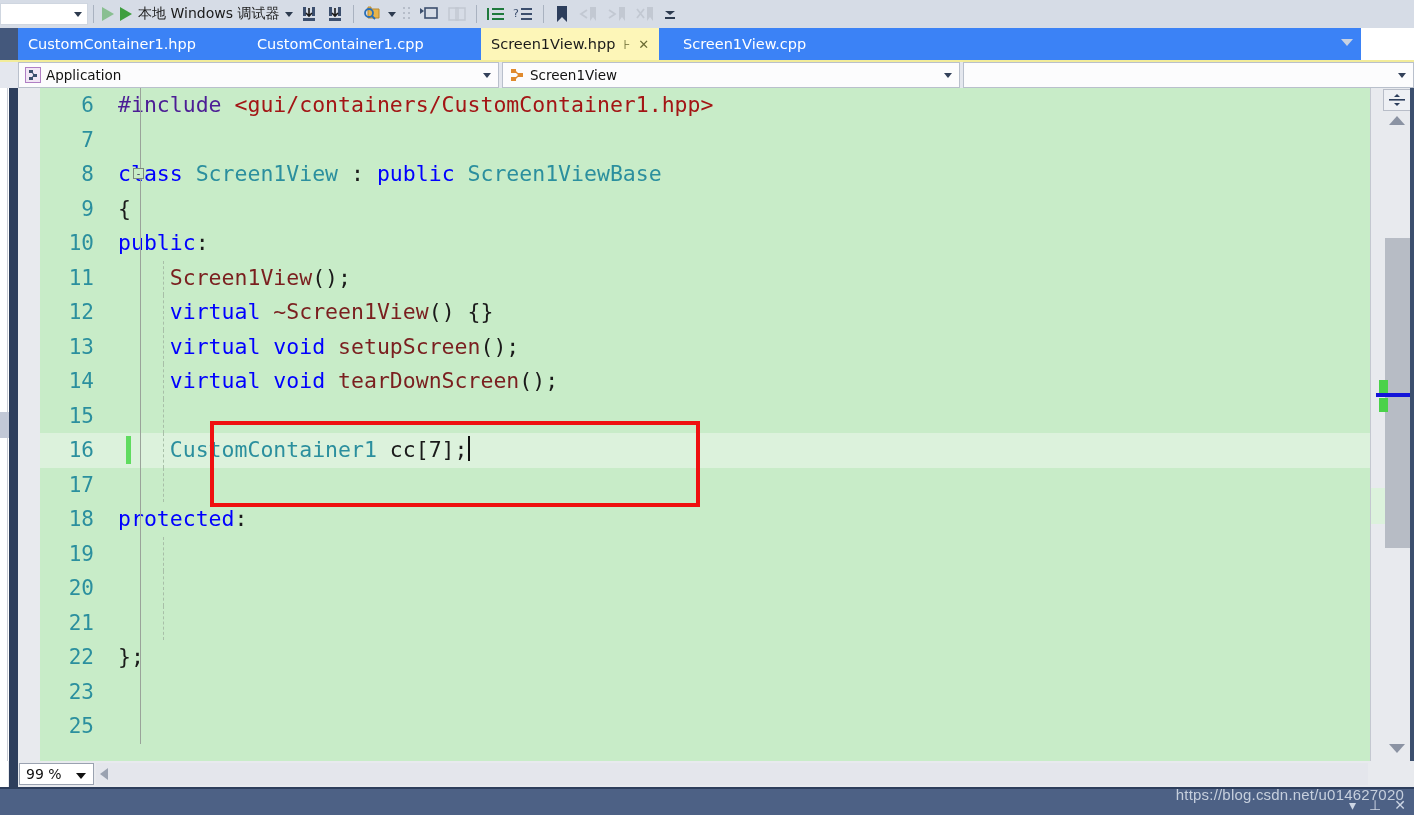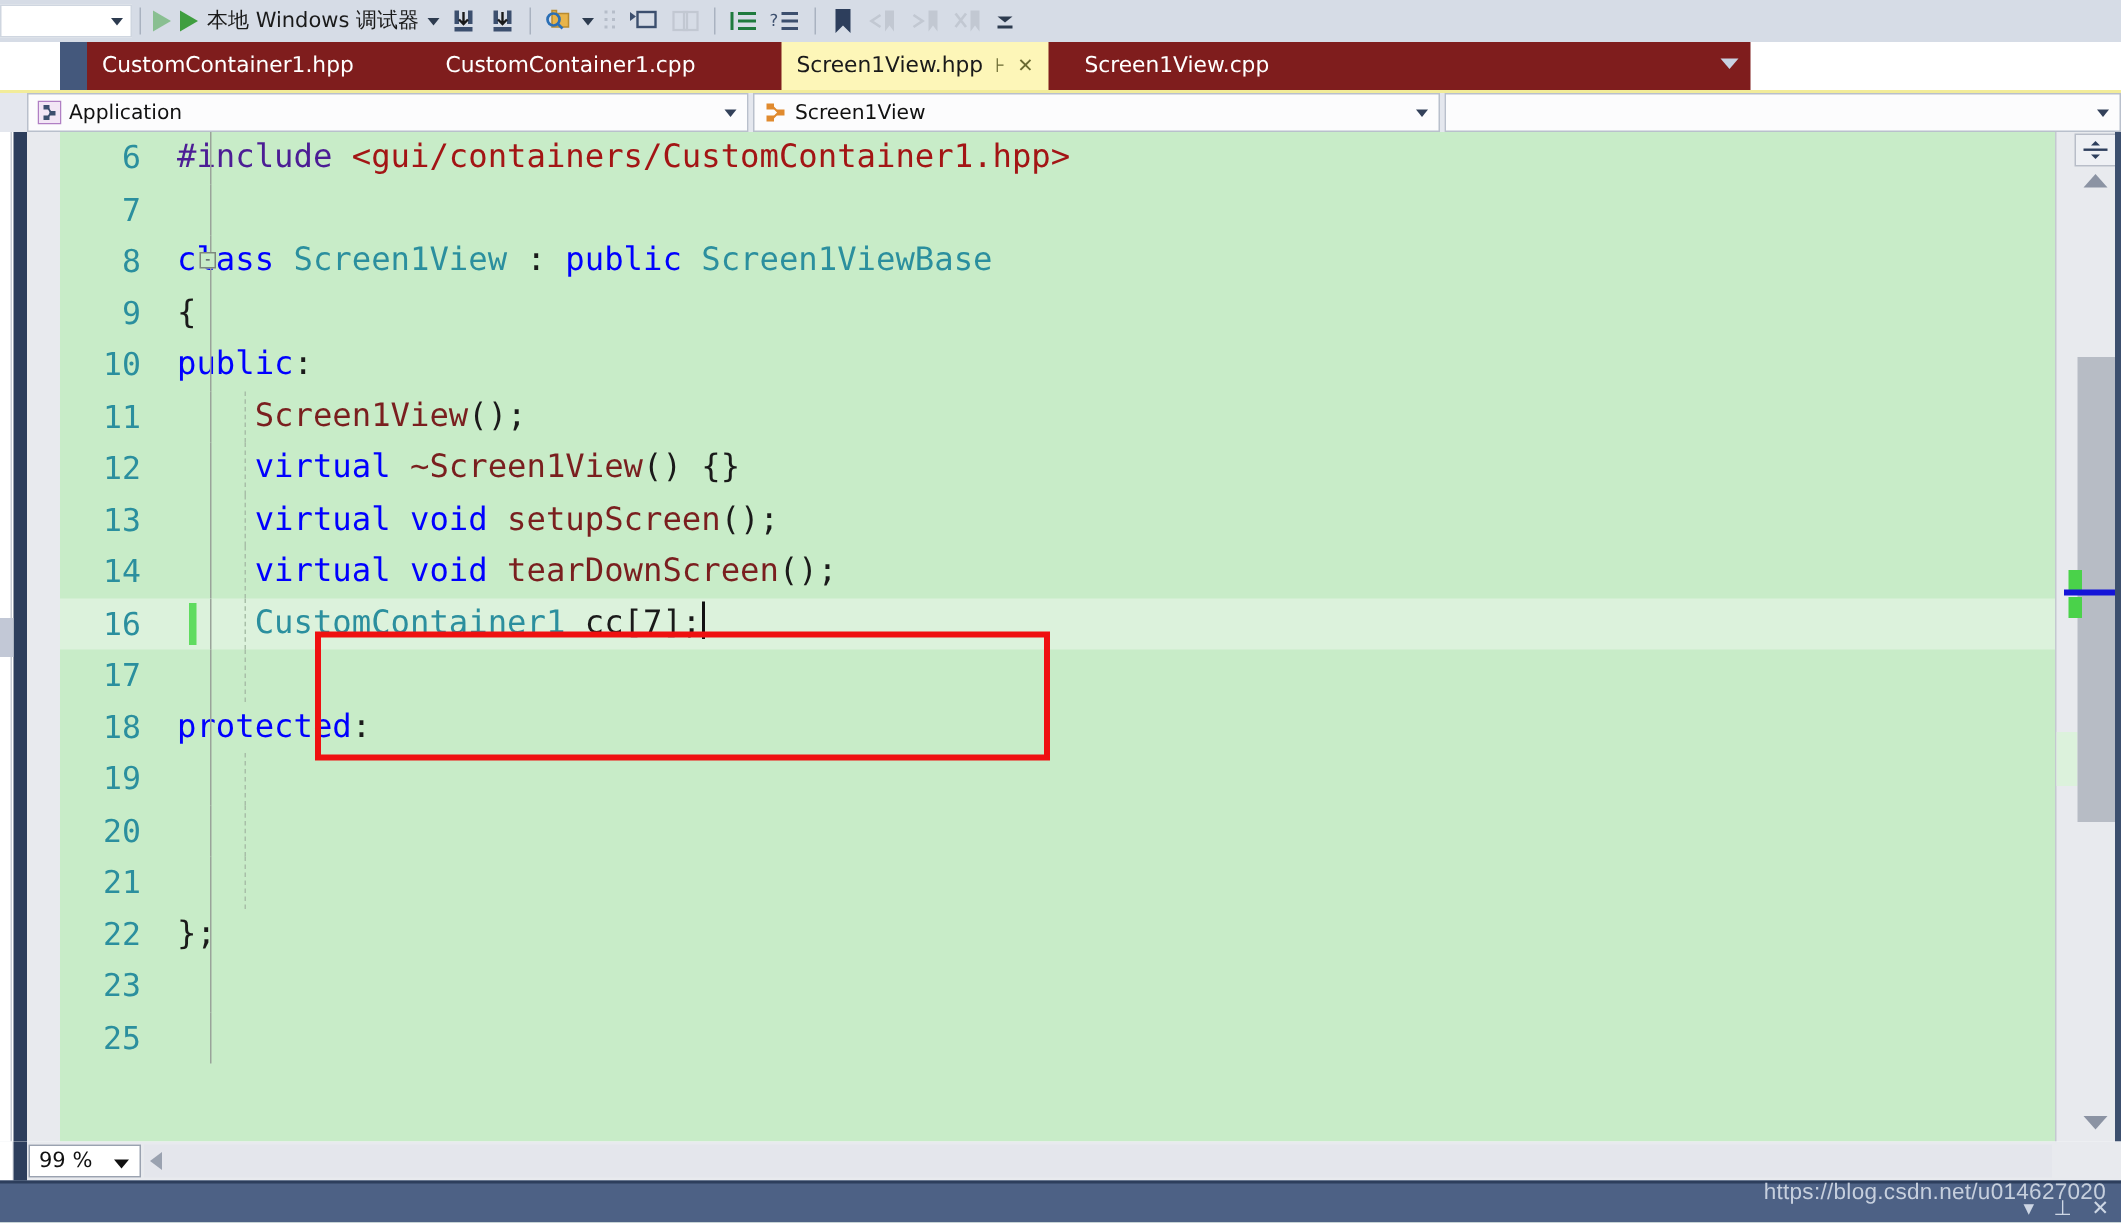--- a/index.html
+++ b/index.html
@@ -50,23 +50,22 @@
   .tri-green-o::before {
     content: ""; position: absolute; left: -12px; top: -7px;
     width: 0; height: 0; border-top: 7px solid transparent;
     border-bottom: 7px solid transparent; border-left: 12px solid #4aa84a;
     opacity: .55;
   }
   .tb-spacer { flex: 1; }
 
   
   .tabstrip {
-    position: absolute; left: 0; top: 28px; width: 1127px; height: 32px;
-    background: #7f1d1d;
-    margin-left: 40px;
+    position: absolute; left: 0; top: 28px; width: 1361px; height: 32px;
+    background: #3b82f6;
   }
   .tab-leftcap {
     position: absolute; left: 0; top: 0; width: 18px; height: 32px;
     background: #44587c;
   }
   .tab {
     position: absolute; top: 0; height: 32px;
     display: flex; align-items: center;
     font-size: 14.5px; color: #ffffff;
     font-family: "DejaVu Sans", sans-serif;
@@ -528,20 +527,26 @@
             <span class="ln">13</span>
             <span class="vsep"></span>
             <span class="indent-guide" style="left: 123px;"></span>
             <span class="code"><span class="k">    virtual void </span><span class="f">setupScreen</span><span class="p">();</span></span>
           </div>
           <div class="line">
             <span class="ln">14</span>
             <span class="vsep"></span>
             <span class="indent-guide" style="left: 123px;"></span>
             <span class="code"><span class="k">    virtual void </span><span class="f">tearDownScreen</span><span class="p">();</span></span>
+          </div>
+          <div class="line">
+            <span class="ln">15</span>
+            <span class="vsep"></span>
+            <span class="indent-guide" style="left: 123px;"></span>
+            <span class="code"></span>
           </div>
           <div class="line current">
             <span class="ln">16</span>
             <span class="chgbar"></span>
             <span class="vsep"></span>
             <span class="indent-guide" style="left: 123px;"></span>
             <span class="code"><span class="t">    CustomContainer1 </span><span class="p">cc[7];</span><span class="caret"></span></span>
           </div>
           <div class="line">
             <span class="ln">17</span>

